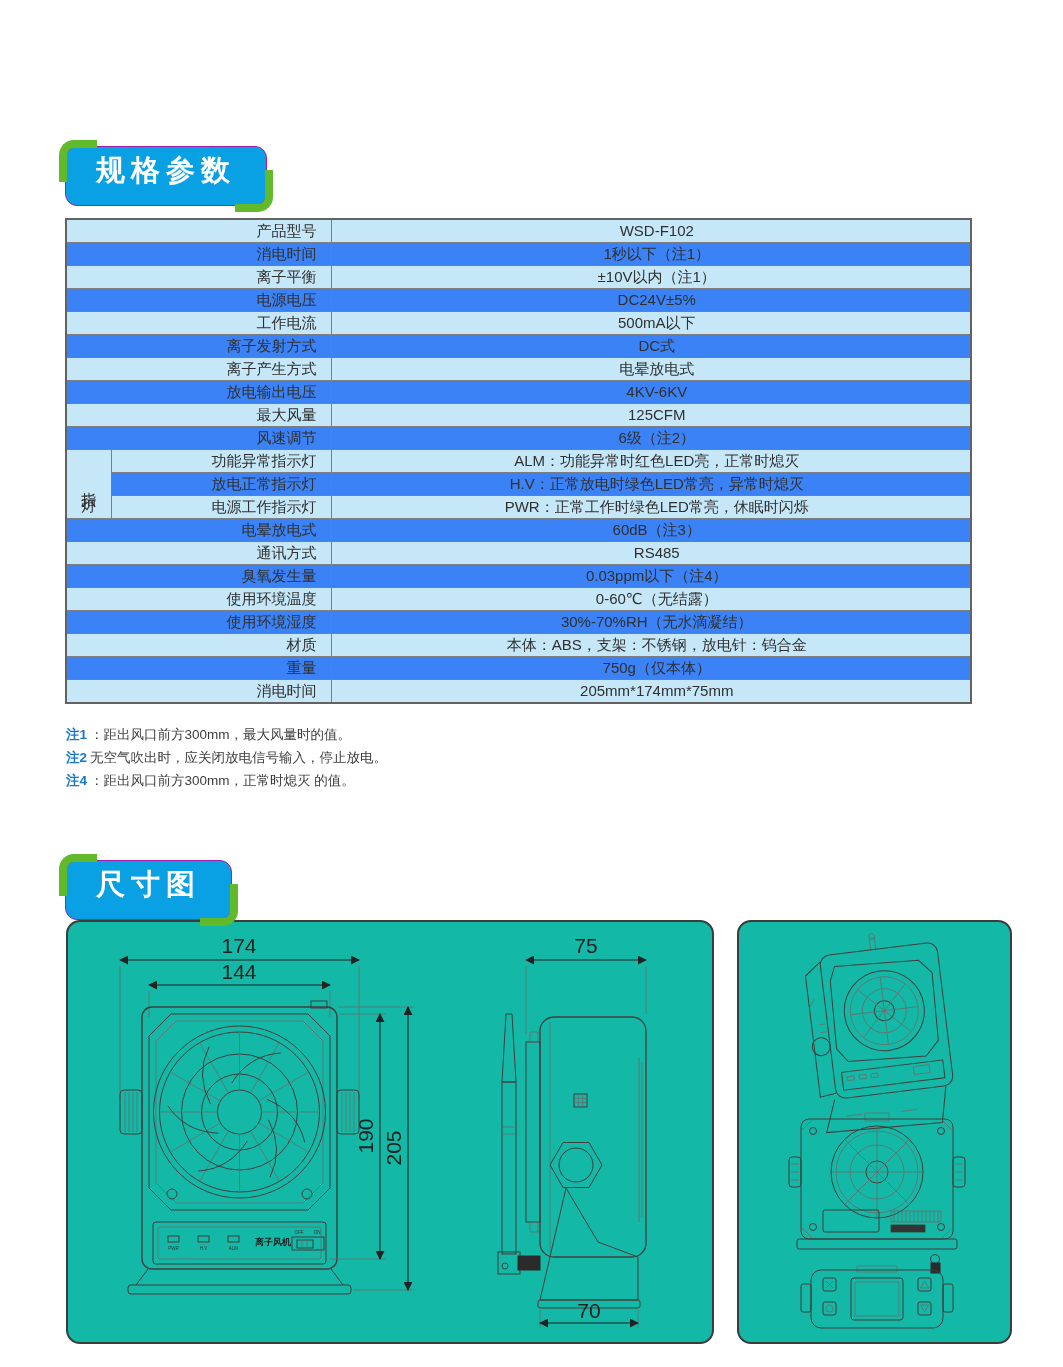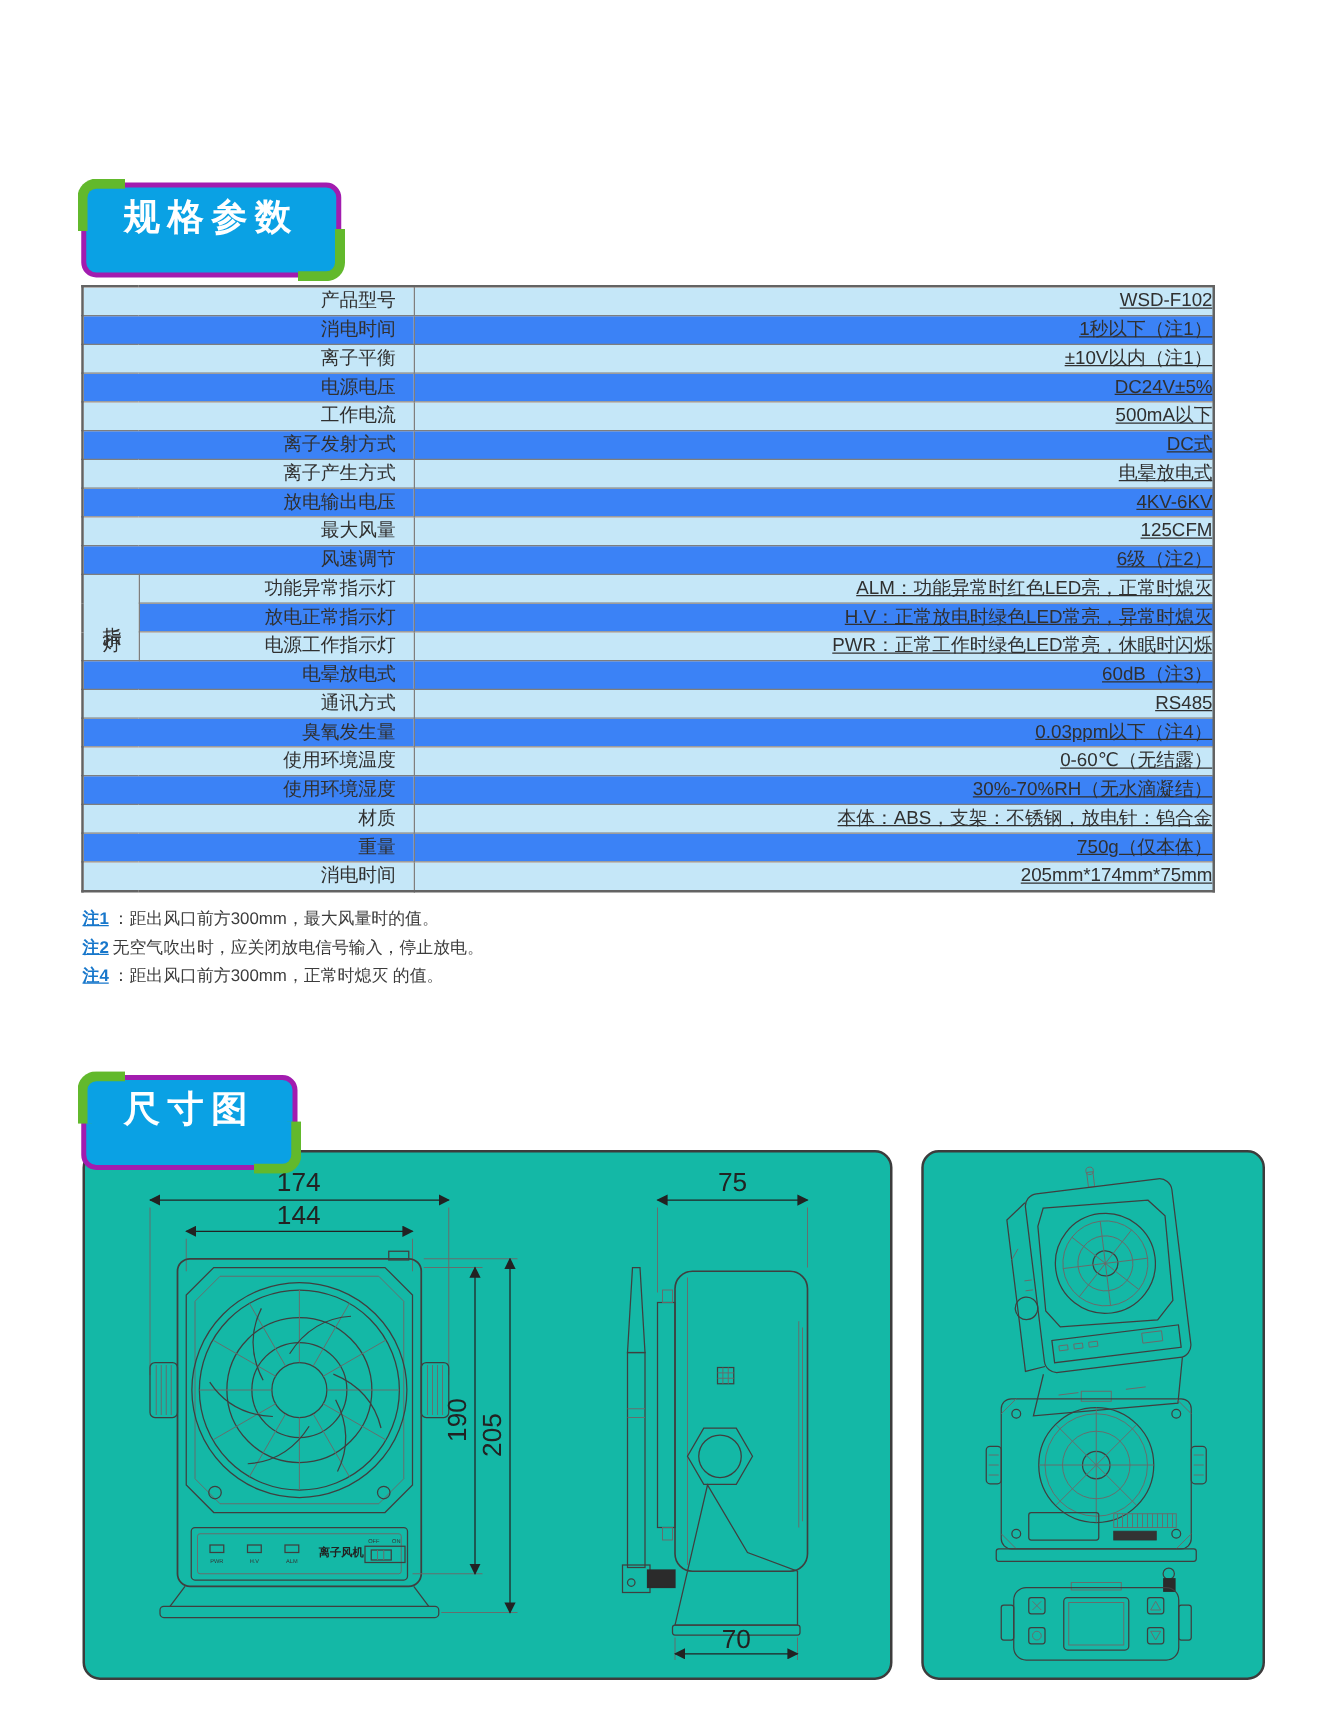--- a/index.html
+++ b/index.html
@@ -1,47 +1,47 @@
 <!DOCTYPE html>
 <html><head>
 <meta charset="utf-8">
 <style>
   html,body{margin:0;padding:0;background:#fff;}
   .page{position:relative;width:1063px;height:1367px;background:#ffffff;overflow:hidden;
         font-family:"Liberation Sans","DejaVu Sans",sans-serif;color:#333;}
 
   
-  .badge{position:absolute;display:inline-block;background:#0aa1e4;border:4px solid #a21caf;
-         border-radius:12px;padding:4px 30px 24px 30px;z-index:2;}
+  .badge{position:absolute;display:inline-block;background:#0aa1e4;border:1px solid #a21caf;
+         border-radius:12px;padding:4px 30px 14px 30px;z-index:2;}
   .badge-text{color:#fff;font-weight:bold;font-size:29px;letter-spacing:6px;
               font-family:"Liberation Serif","DejaVu Serif",serif;}
   .acc{position:absolute;}
   .acc.tl{left:-7px;top:-7px;width:30px;height:34px;border-left:8px solid #62b92c;
           border-top:8px solid #62b92c;border-top-left-radius:15px;}
   .acc.br{right:-7px;bottom:-7px;width:30px;height:34px;border-right:8px solid #62b92c;
           border-bottom:8px solid #62b92c;border-bottom-right-radius:15px;}
   #badge-spec{left:65px;top:146px;}
   #badge-dims{left:65px;top:860px;}
 
   
-  .spec-table{position:absolute;left:65px;top:228px;width:907px;border-collapse:collapse;
+  .spec-table{position:absolute;left:65px;top:218px;width:907px;border-collapse:collapse;
               font-size:15px;color:#303030;border:2px solid #636363;table-layout:fixed;}
   .spec-table td{border:1px solid #7e7e7e;height:22px;line-height:22px;padding:0;
                  overflow:hidden;white-space:nowrap;}
   .spec-table td.lbl{text-align:right;padding-right:14px;}
-  .spec-table td.val{text-align:right;padding-left:12px;text-decoration:underline;}
+  .spec-table td.val{text-align:center;padding-left:12px;}
   tr.blue{background:#c5e7f8;}
   tr.white{background:#3b82f6;}
   .group-cell{text-align:center;vertical-align:middle;}
   .group-cell span{writing-mode:vertical-rl;text-orientation:upright;letter-spacing:3px;font-size:15px;}
 
   
   .notes{position:absolute;left:66px;top:726px;width:970px;font-size:13.5px;color:#3c3c3c;}
   .note{display:flex;margin-bottom:6px;line-height:17px;}
-  .note-label{color:#1777cb;font-weight:bold;flex:0 0 24px;white-space:nowrap;text-decoration:underline;}
+  .note-label{color:#1777cb;font-weight:bold;flex:0 0 24px;white-space:nowrap;}
   .note-lines div{white-space:nowrap;}
 
   
   .dims-box{position:absolute;border:2px solid #3c3c3c;border-radius:14px;background:#14b8a6;}
   #box-left{left:66px;top:920px;width:644px;height:420px;}
   #box-right{left:737px;top:920px;width:271px;height:420px;}
   .dims-box svg{display:block;}
   .draw{stroke:#3f3f3f;fill:none;stroke-width:1;}
   .draw-thin{stroke:#6a6a6a;fill:none;stroke-width:0.75;}
   .dim-line{stroke:#222;fill:none;stroke-width:1;}

